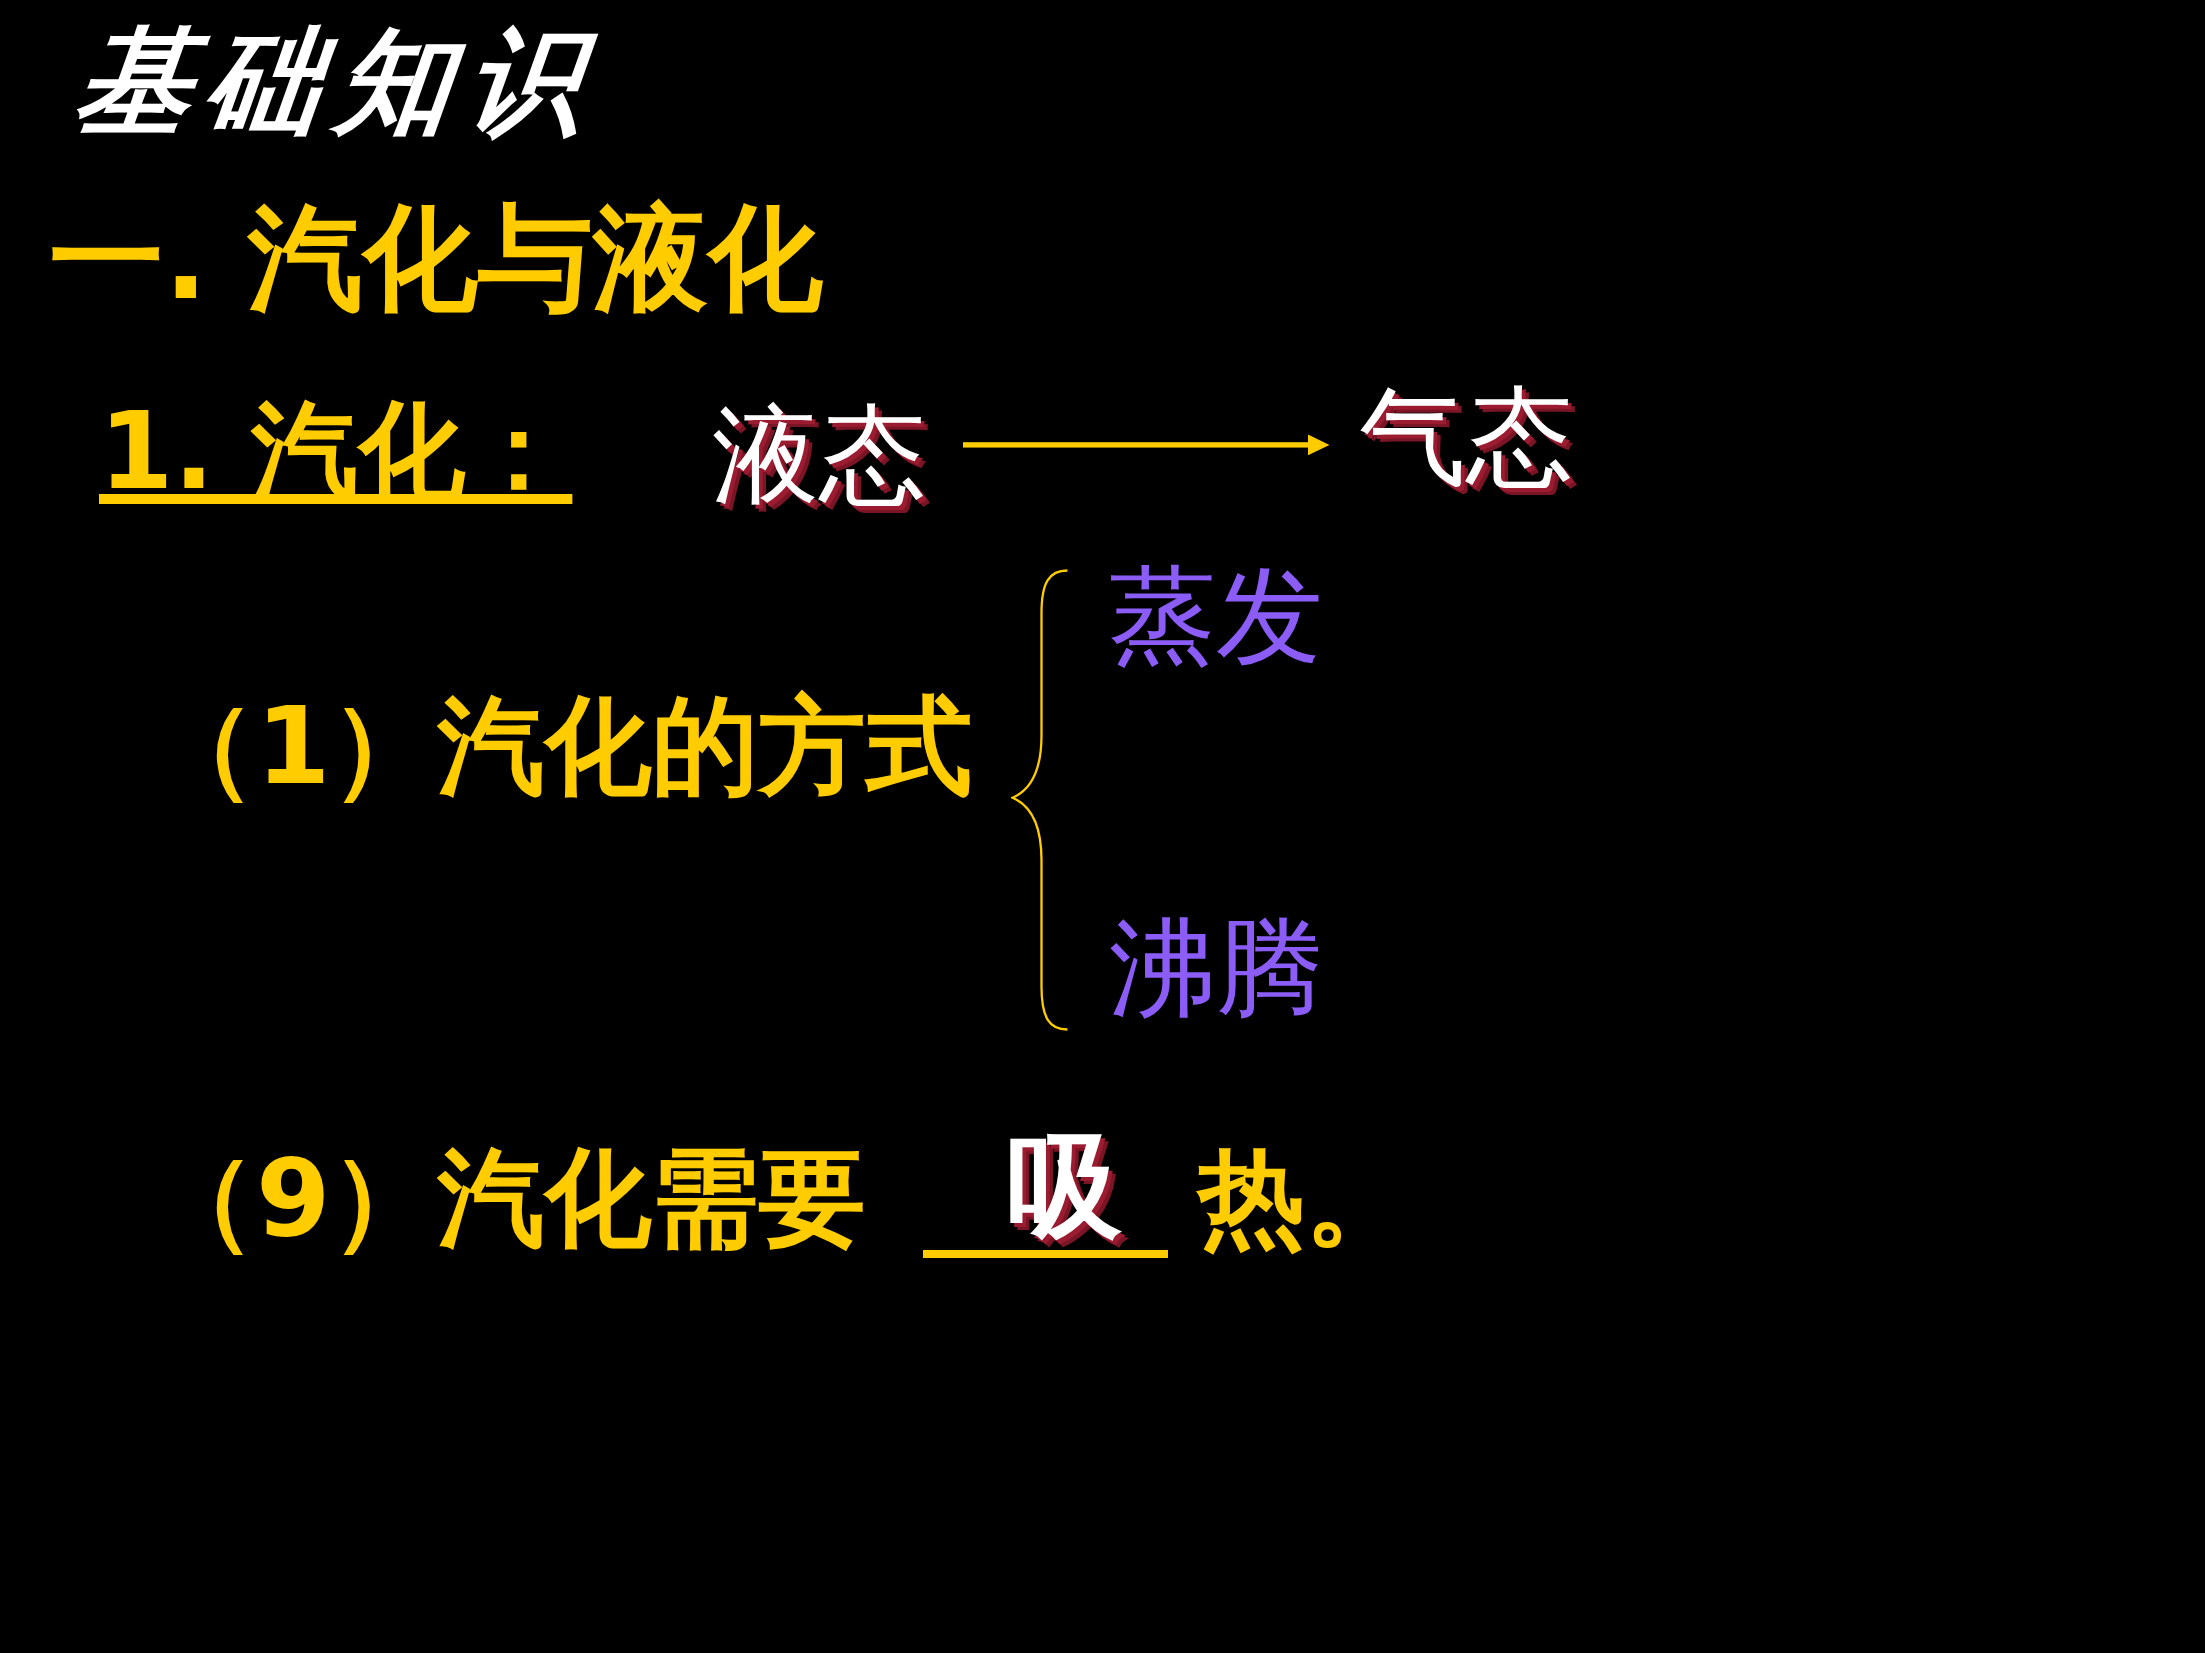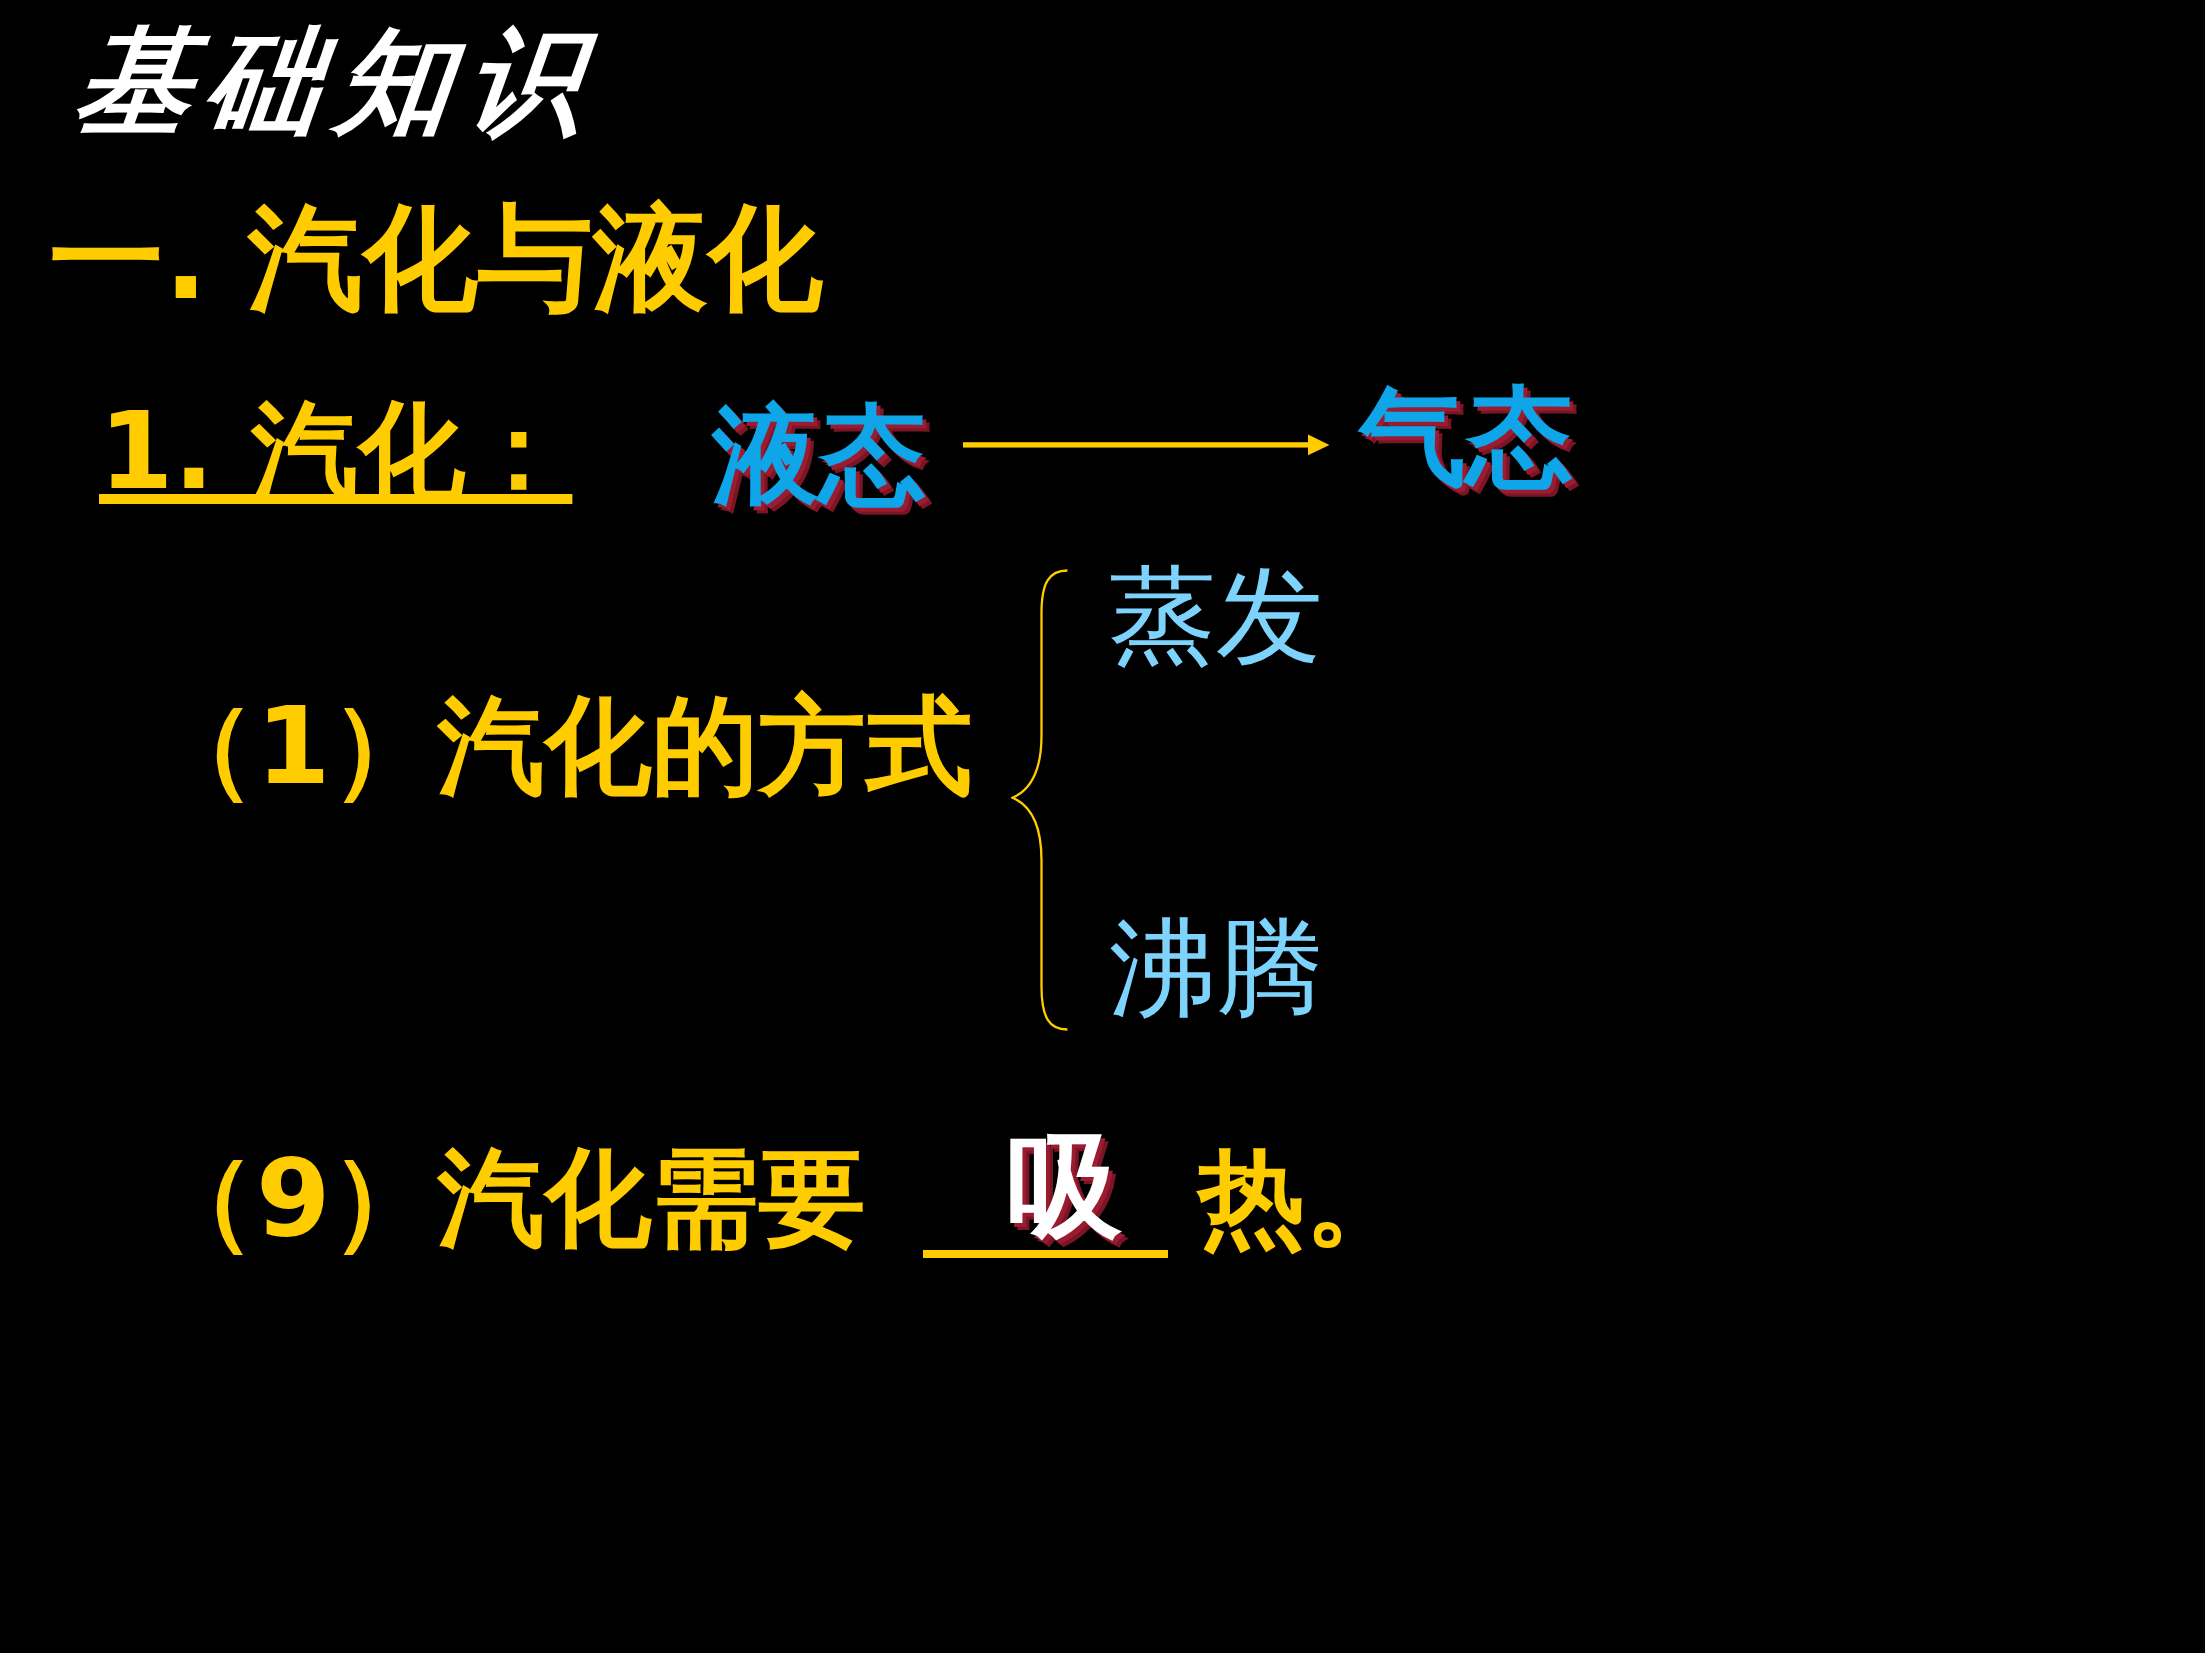--- a/index.html
+++ b/index.html
@@ -18,29 +18,29 @@
     font-size: 115px;
     color: #ffffff;
     letter-spacing: 15.3px;
     font-style: italic;
     transform: skewX(-6deg);
   }
   .yellow { color: #FFCC00; font-weight: bold; margin-left: 26px; }
   .section-heading { left: 23px; top: 201px; font-size: 115px; }
   .item1 { left: 73px; top: 398px; font-size: 107px; text-decoration: underline; }
   .state {
-    font-size: 107px; color: #0ea5e9; font-weight: bold;
+    font-size: 107px; color: #ffffff; font-weight: normal;
     text-shadow: 3.8px 3.8px 0 #9b1b30, 6.9px 6.9px 0 #7a1525;
   }
   .state-liquid { left: 712px; top: 402px; }
   .state-gas { left: 1359px; top: 384px; }
   .arrow-wrap { left: 963px; top: 433px; width: 368px; height: 23px; }
   .sub1 { left: 123px; top: 693px; font-size: 107px; }
   .sub2 { left: 123px; top: 1145px; font-size: 107px; }
-  .method { font-size: 107px; color: #7dd3fc; font-weight: normal;
+  .method { font-size: 107px; color: #8b5cf6; font-weight: normal;
     font-family: "DejaVu Serif", "Liberation Serif", serif; }
   .method-evap { left: 1109px; top: 563px; }
   .method-boil { left: 1109px; top: 915px; text-align: center; }
   .brace-wrap { left: 1011px; top: 559px; width: 61px; height: 482px; }
   .blank-line { left: 923px; top: 1250px; width: 245px; height: 7.7px; background: #FFCC00; }
   .answer {
     left: 1007px; top: 1129px; font-size: 115px; color: #ffffff; font-weight: bold;
     text-shadow: 3.8px 3.8px 0 #9b1b30, 6.9px 6.9px 0 #7a1525;
   }
   .suffix { left: 1172px; top: 1145px; font-size: 107px; }

